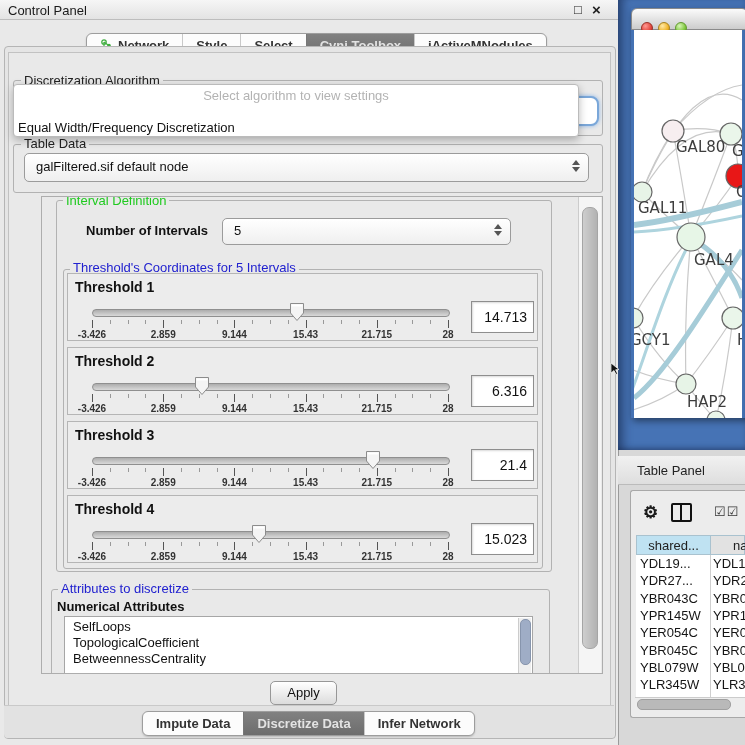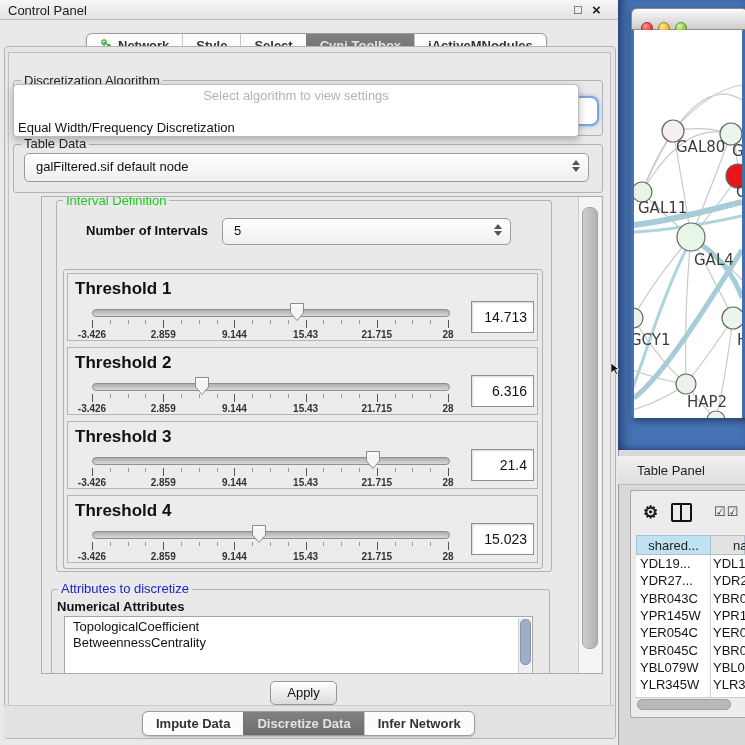--- a/index.html
+++ b/index.html
@@ -33,21 +33,21 @@
   #algo-popup{left:13px;top:84px;width:564px;height:51px;background:#fff;border:1px solid #bbb;border-radius:4px;box-shadow:0 3px 8px rgba(0,0,0,0.28);z-index:5;}
   #algo-hint{left:0;top:3px;width:100%;text-align:center;color:#b3b3b3;font-size:13px;}
   .algo-opt{left:0;width:100%;font-size:13px;color:#111;padding-left:4px;box-sizing:border-box;}
   #focus-combo{left:22px;top:96px;width:573px;height:26px;background:#fff;border:2px solid #7aa7d9;border-radius:8px;box-shadow:0 0 4px #8ab4e6;z-index:1;}
   
   #scrollbox{left:41px;top:196px;width:560px;height:476px;border:1px solid #adadad;background:#e9e9e9;overflow:hidden;}
   #vscroll-track{right:1px;top:0;width:22px;height:100%;background:#f5f5f5;border-left:1px solid #ccc;}
   #vscroll-thumb{left:3px;top:10px;width:14px;height:440px;border-radius:7px;background:linear-gradient(90deg,#cecece,#b2b2b2);border:1px solid #a5a5a5;}
   
   .throw{position:absolute;left:4px;width:469px;height:66px;background:#ececec;border:1px solid #b5b5b5;}
-  .thr-label{position:absolute;left:7px;top:5px;font-size:17px;font-weight:bold;color:#111;}
+  .thr-label{position:absolute;left:7px;top:5px;font-size:14px;font-weight:bold;color:#111;}
   .track{position:absolute;left:24px;top:35px;width:356px;height:6px;background:linear-gradient(#adadad,#d9d9d9);border:1px solid #8f8f8f;border-radius:4px;}
   .thumb{position:absolute;top:28px;}
   .tick{position:absolute;width:1px;background:#888;}
   .ticklabel{position:absolute;width:56px;margin-left:-28px;text-align:center;font-size:10px;font-weight:bold;color:#333;top:55px;}
   .valbox{position:absolute;left:403px;top:27px;width:55px;height:30px;background:#fff;border:1px solid #8e8e8e;box-shadow:inset 1px 1px 2px rgba(0,0,0,0.15);font-size:14px;color:#111;text-align:right;line-height:30px;padding-right:6px;}
   
   #attr-list{background:#fff;border:1px solid #a6a6a6;overflow:hidden;}
   .attr-item{font-size:13px;color:#111;line-height:16px;padding-left:8px;white-space:nowrap;}
   #attr-scroll{position:absolute;right:1px;top:1px;width:12px;height:118px;background:#efefef;border-left:1px solid #ccc;}
   #attr-thumb{position:absolute;left:1px;top:1px;width:9px;height:44px;background:#9fadc6;border:1px solid #8795ad;border-radius:5px;}
@@ -143,20 +143,21 @@
     <span class="abs" style="left:44px;top:26px;font-size:13px;font-weight:bold;color:#111;">Number of Intervals</span>
     <div class="abs combo" style="left:180px;top:21px;width:287px;height:25px;">
       <span class="val" style="top:4px;">5</span>
       <span class="spin" style="top:5px;">
           <div class="tri-up"></div>
           <div class="tri-dn"></div>
         </span>
     </div>
 
     <div class="abs fieldset" style="left:21px;top:72px;width:478px;height:298px;"></div>
+    <span class="abs legend blue" style="left:28px;top:64px;">Threshold's Coordinates for 5 Intervals</span>
     <div class="abs" style="left:21px;top:72px;width:478px;height:298px;">
         <div class="throw" style="top: 4px;">
           <div class="thr-label">Threshold 1</div>
           <div class="track"></div>
           <svg class="thumb" style="left:221.4px;" width="16" height="20" viewBox="0 0 16 20">
             <path d="M1.5,1.5 h13 v9.5 l-6.5,7.5 l-6.5,-7.5 z" fill="#f4f4f4" stroke="#8c8c8c" stroke-width="1"></path>
             <path d="M2.5,2.5 h11 v2 h-11 z" fill="#ffffff"></path>
           </svg>
           <div class="tick" style="left:24.0px;top:46px;height:8px;background:#555"></div>
           <div class="tick" style="left:41.8px;top:46px;height:4px;background:#999"></div>
@@ -295,20 +296,21 @@
           <span class="ticklabel" style="left:380.0px;">28</span>
           <div class="valbox">15.023</div>
         </div>
       </div>
 
     <div class="abs fieldset" style="left:9px;top:392px;width:497px;height:150px;"></div>
     <span class="abs legend blue" style="left:16px;top:385px;">Attributes to discretize</span>
     <span class="abs" style="left:15px;top:402px;font-size:13px;font-weight:bold;color:#111;">Numerical Attributes</span>
     <div id="attr-list" class="abs" style="left:22px;top:419px;width:467px;height:120px;">
       <div style="padding-top:2px;">
+          <div class="attr-item">SelfLoops</div>
           <div class="attr-item">TopologicalCoefficient</div>
           <div class="attr-item">BetweennessCentrality</div>
         </div>
       <div id="attr-scroll">
           <div id="attr-thumb"></div>
         </div>
     </div>
 
     <div id="vscroll-track" class="abs">
       <div id="vscroll-thumb" class="abs"></div>

